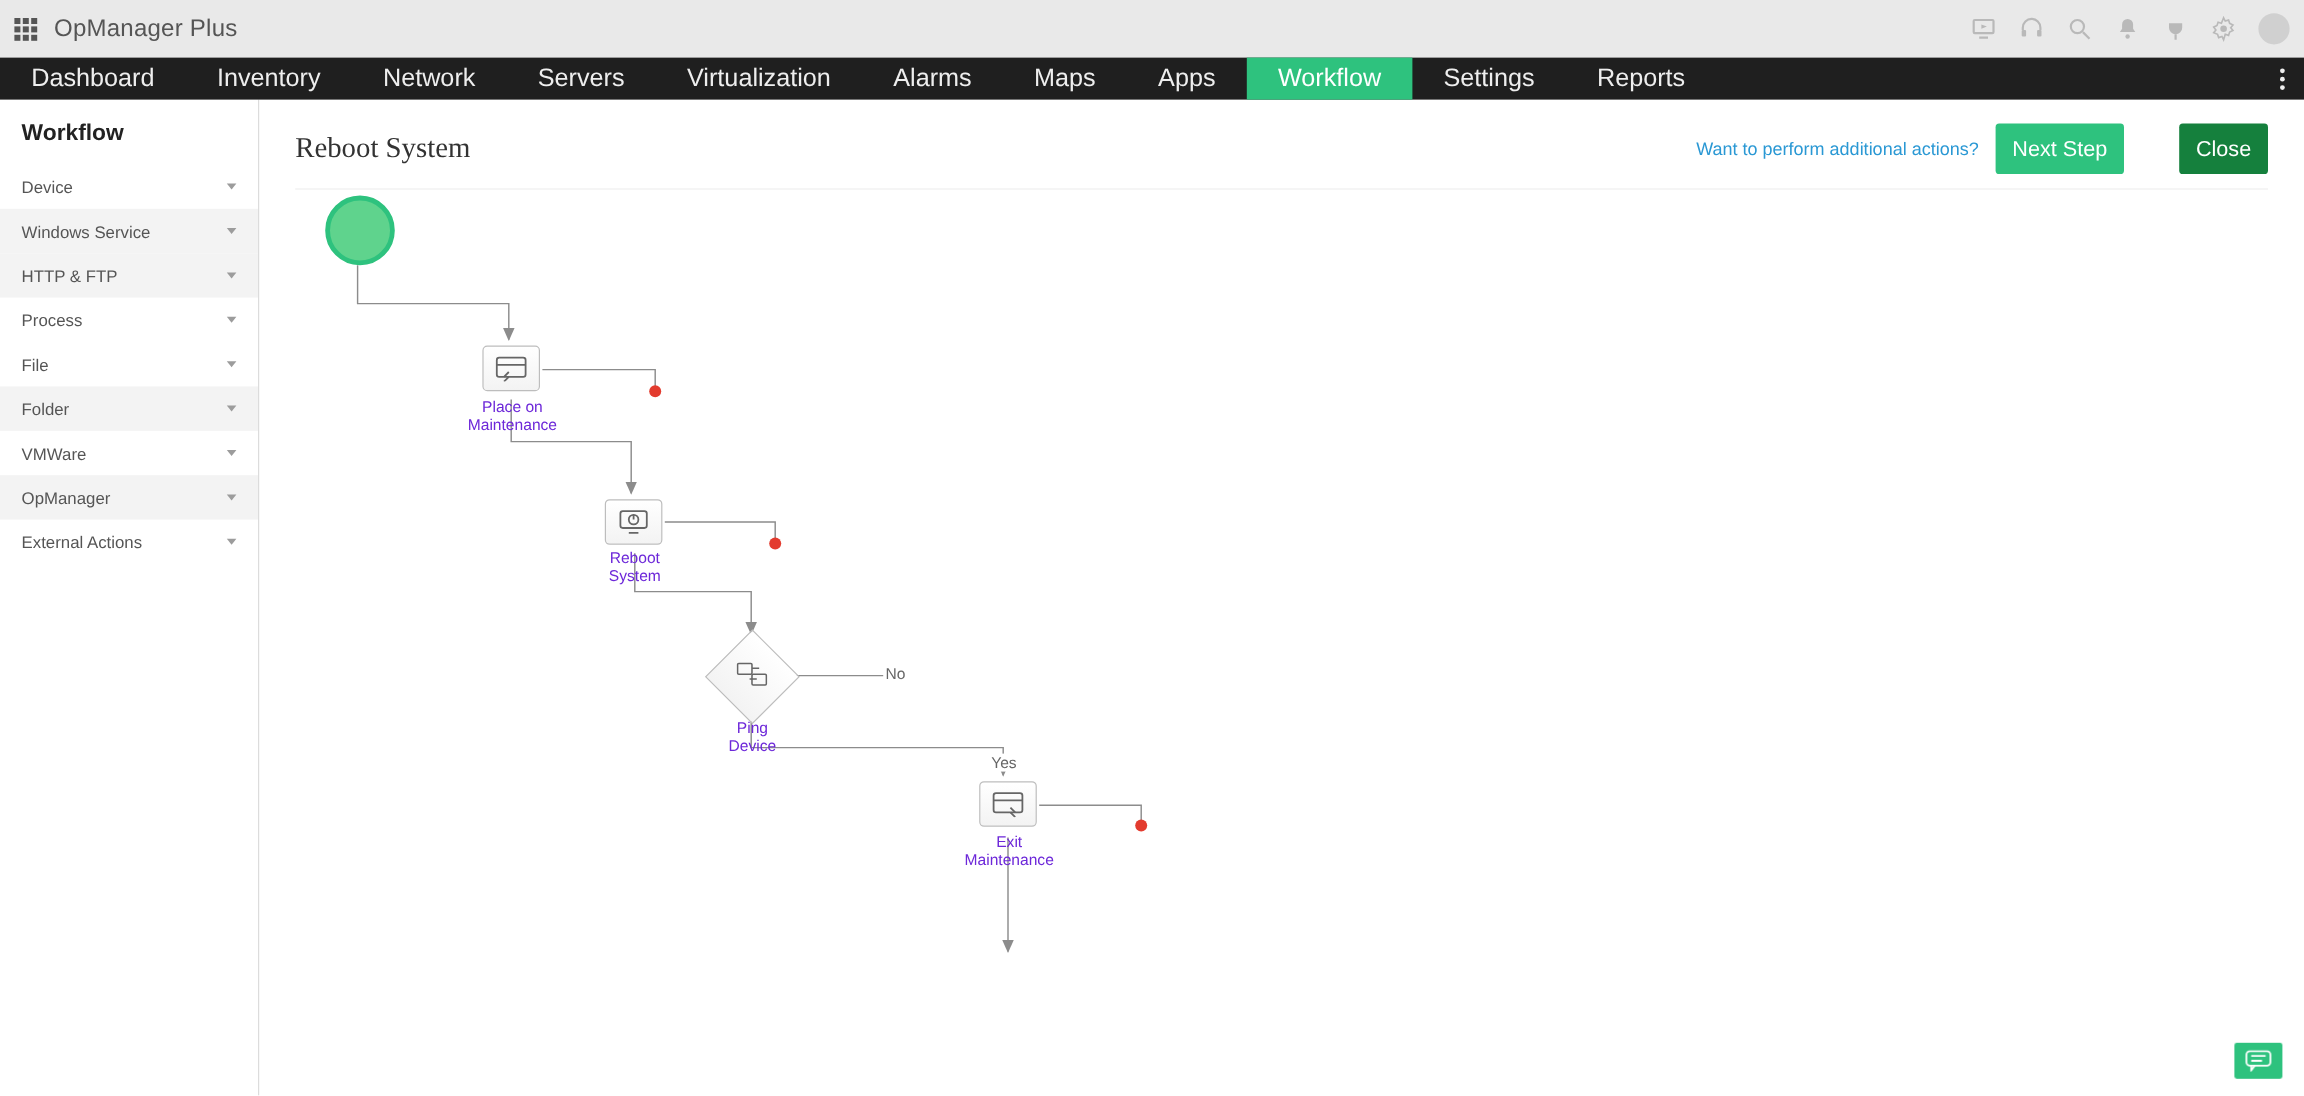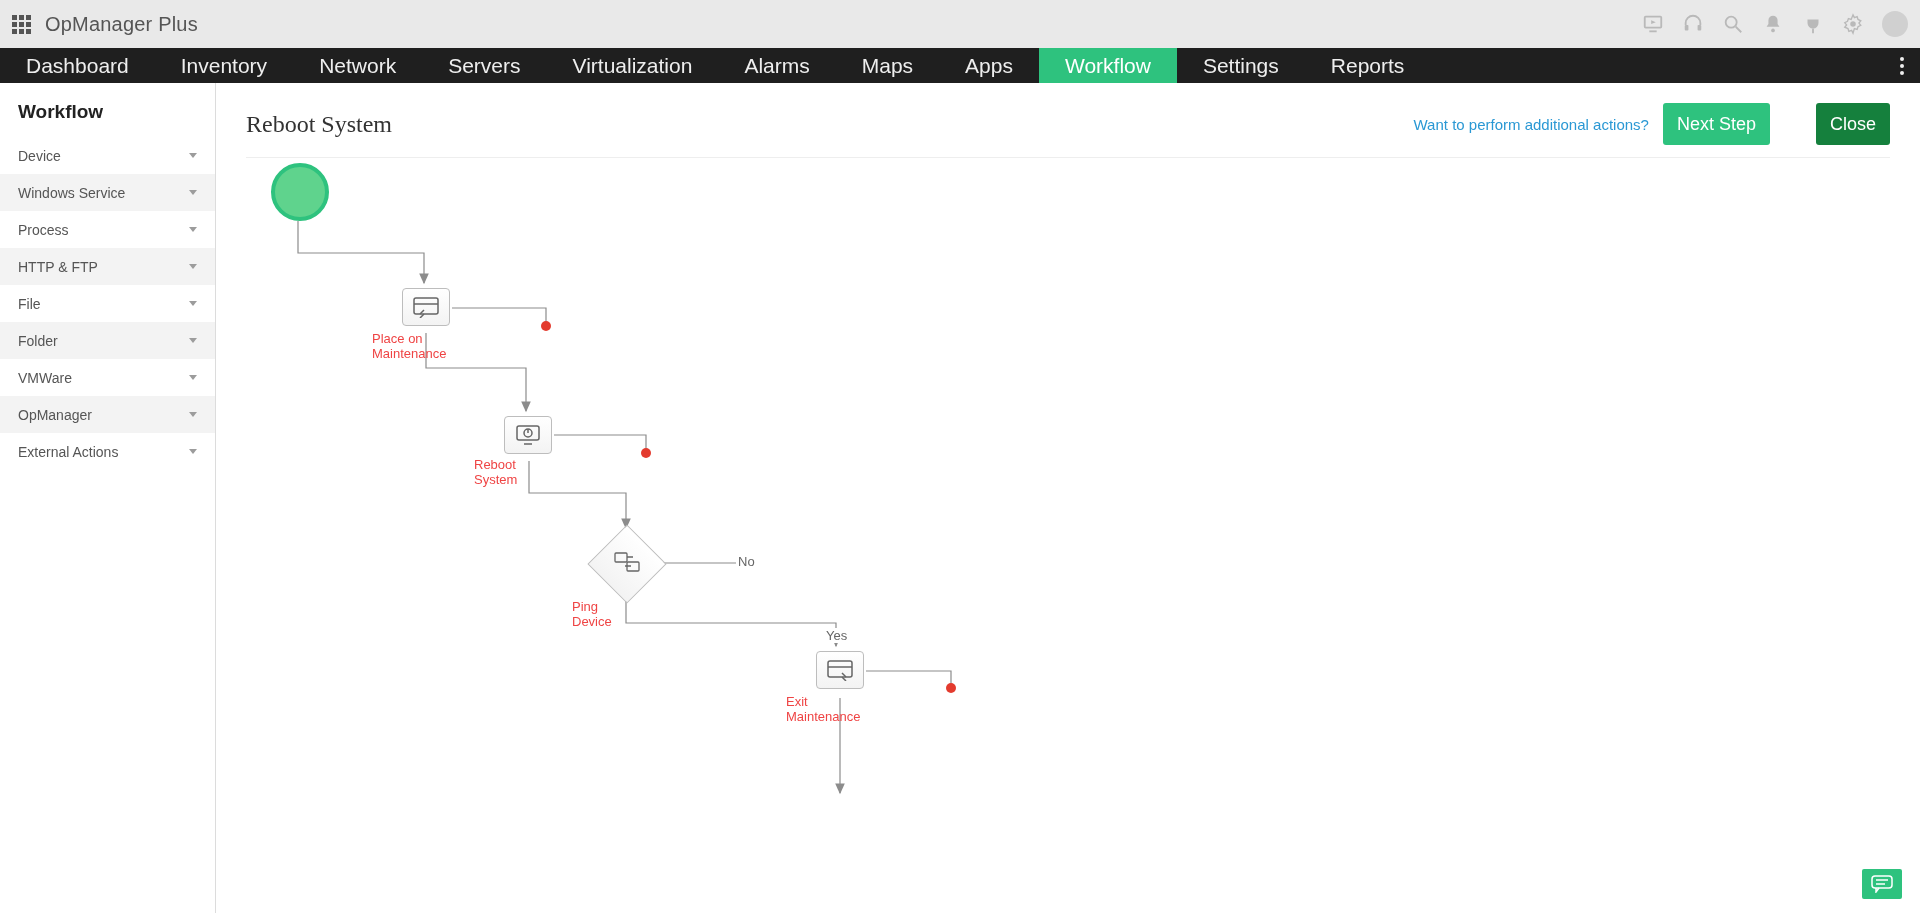--- a/index.html
+++ b/index.html
@@ -213,23 +213,23 @@
     border-radius: 4px;
     background: linear-gradient(#fff, #f3f3f3);
     display: flex;
     align-items: center;
     justify-content: center;
     cursor: pointer;
   }
   .node-label {
     position: absolute;
     width: 110px;
-    text-align: left;
+    text-align: center;
     font-size: 13px;
-    color: #ef4444;
+    color: #6d28d9;
   }
 
   .diamond {
     position: absolute;
     width: 54px;
     height: 54px;
     transform: rotate(45deg);
     border: 1px solid #bdbdbd;
     background: linear-gradient(#fff, #f3f3f3);
     display: flex;
@@ -368,26 +368,26 @@
   <div class="sidebar">
     <div class="sidebar-title">Workflow</div>
     <div class="sb-item">
         <span>Device</span>
         <span class="caret"></span>
       </div>
     <div class="sb-item alt">
         <span>Windows Service</span>
         <span class="caret"></span>
       </div>
+    <div class="sb-item alt">
+        <span>HTTP &amp; FTP</span>
+        <span class="caret"></span>
+      </div>
     <div class="sb-item">
         <span>Process</span>
-        <span class="caret"></span>
-      </div>
-    <div class="sb-item alt">
-        <span>HTTP &amp; FTP</span>
         <span class="caret"></span>
       </div>
     <div class="sb-item">
         <span>File</span>
         <span class="caret"></span>
       </div>
     <div class="sb-item alt">
         <span>Folder</span>
         <span class="caret"></span>
       </div>

